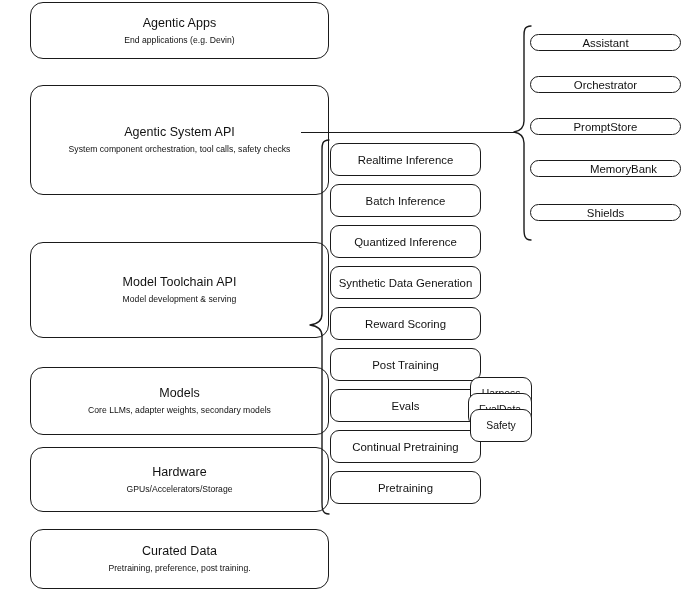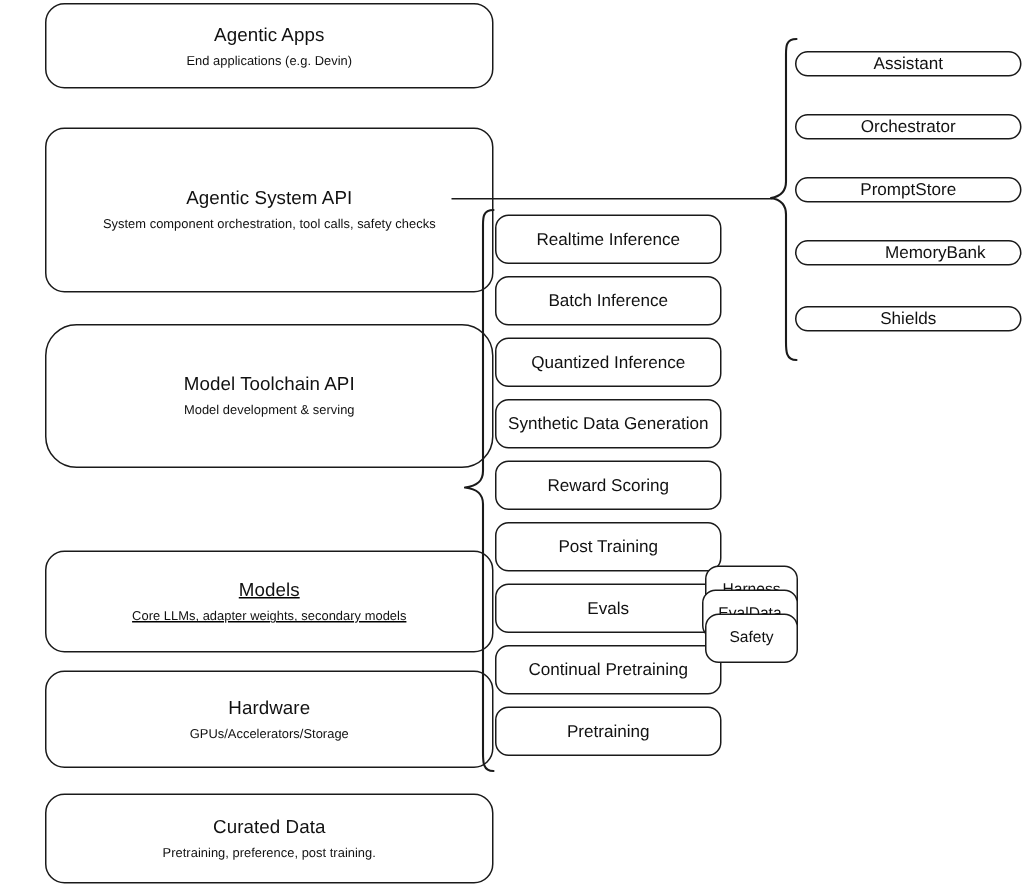--- a/index.html
+++ b/index.html
@@ -125,26 +125,26 @@
   <div class="box layer-box" style="top:2px;height:57px;">
     <div class="layer-title">Agentic Apps</div>
     <div class="layer-sub">End applications (e.g. Devin)</div>
   </div>
 
   <div class="box layer-box" style="top:85px;height:110px;">
     <div class="layer-title">Agentic System API</div>
     <div class="layer-sub">System component orchestration, tool calls, safety checks</div>
   </div>
 
-  <div class="box layer-box" style="top:216px;height:96px;border-radius:21px;">
+  <div class="box layer-box" style="top:242px;height:96px;">
     <div class="layer-title">Model Toolchain API</div>
     <div class="layer-sub">Model development &amp; serving</div>
   </div>
 
-  <div class="box layer-box" style="top:367px;height:68px;text-decoration:underline;">
+  <div class="box layer-box" style="top:367px;height:68px;">
     <div class="layer-title">Models</div>
     <div class="layer-sub">Core LLMs, adapter weights, secondary models</div>
   </div>
 
   <div class="box layer-box" style="top:447px;height:65px;">
     <div class="layer-title">Hardware</div>
     <div class="layer-sub">GPUs/Accelerators/Storage</div>
   </div>
 
   <div class="box layer-box" style="top:529px;height:60px;">

